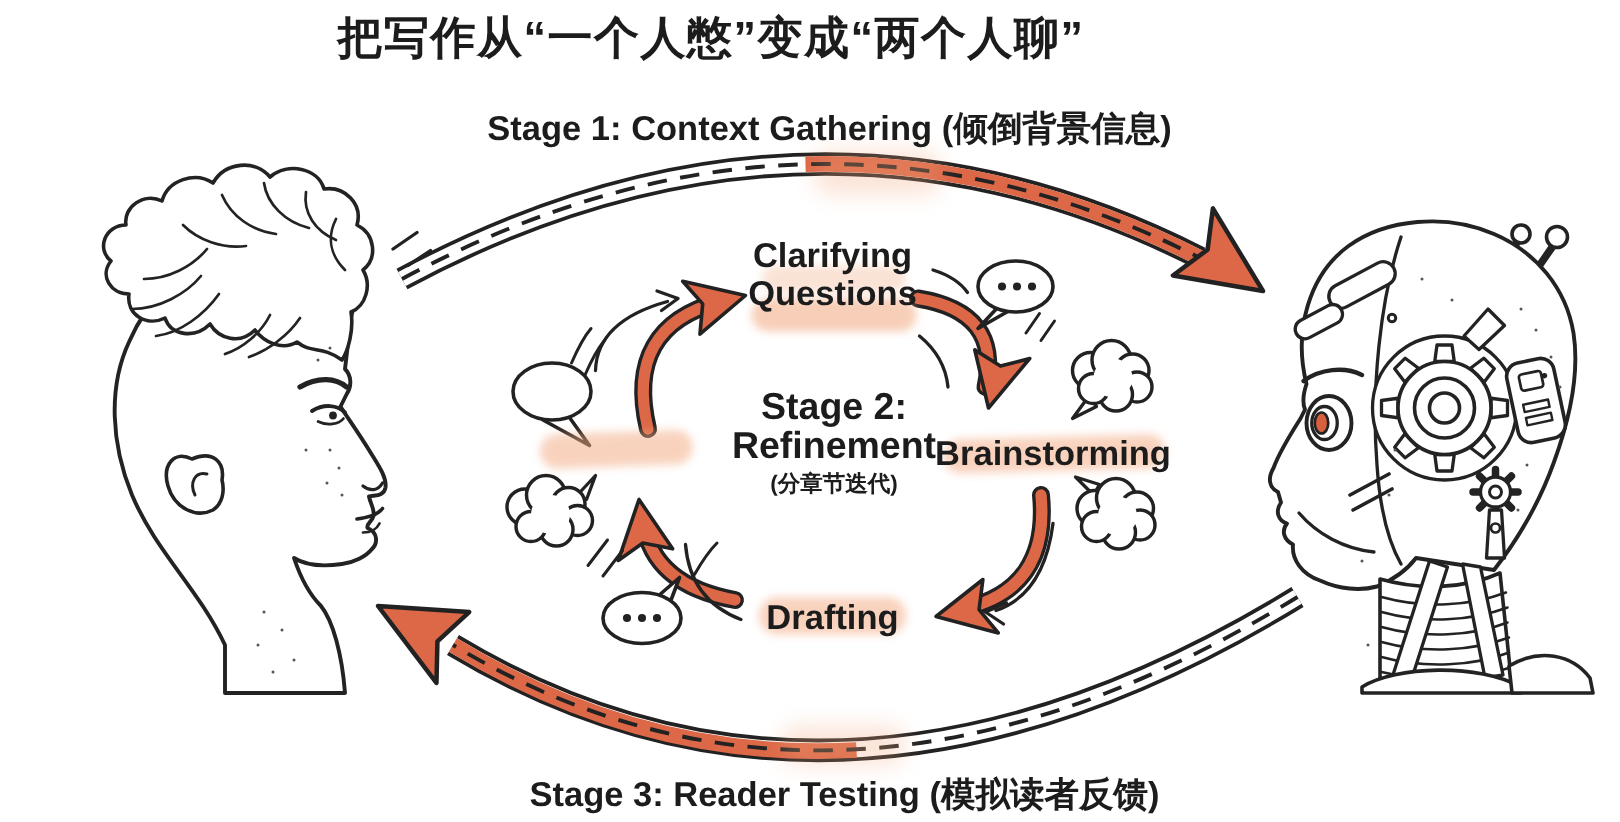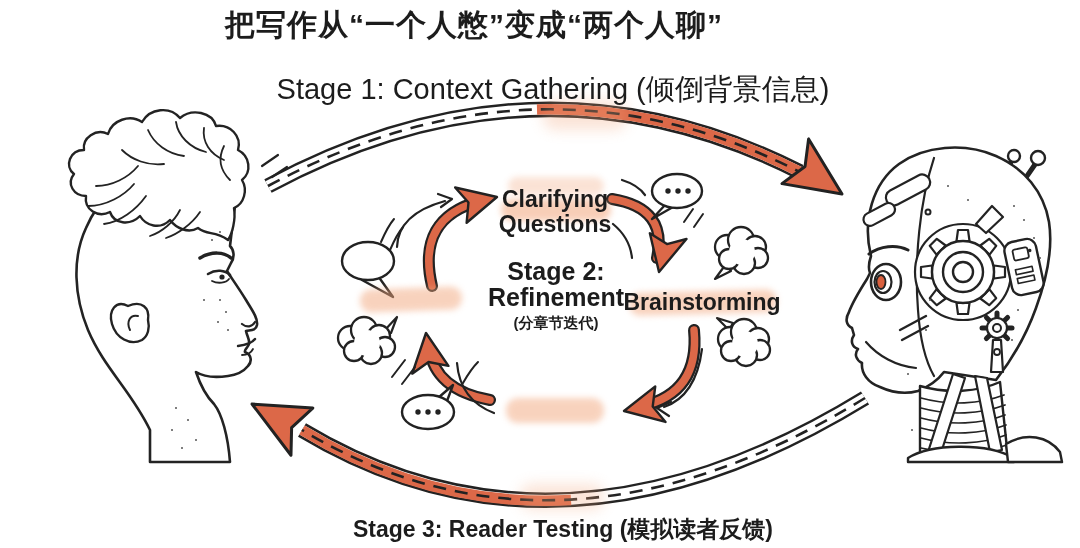--- a/index.html
+++ b/index.html
@@ -3,27 +3,27 @@
 <meta charset="utf-8">
 <style>
   html,body{margin:0;padding:0;background:#ffffff;}
   #stage{
     position:relative;width:1080px;height:548px;background:#ffffff;overflow:hidden;
     font-family:"Liberation Sans","DejaVu Sans",sans-serif;color:#1c1c1c;
   }
   #diagram-svg{position:absolute;left:0;top:0;width:1080px;height:548px;}
   .txt{position:absolute;text-align:center;color:#1c1c1c;z-index:30;}
   .title{left:0;top:5px;width:876px;font-size:30px;font-weight:700;letter-spacing:1px;margin-left:36px;}
-  .stage1{left:253px;top:70px;width:600px;font-size:29px;font-weight:400;}
+  .stage1{left:253px;top:70px;width:600px;font-size:23px;font-weight:700;}
   .stage3{left:263px;top:514px;width:600px;font-size:23px;font-weight:600;}
   .stage2{left:456px;top:258px;width:200px;font-weight:600;line-height:26px;text-align:center;}
   .stage2 .l1,.stage2 .l2{font-size:25px;}
   .stage2 .l3{font-size:15px;}
   .cyc{font-size:23px;font-weight:600;line-height:25px;}
-  .clarifying{left:475px;top:187px;width:160px;}
+  .clarifying{left:475px;top:158px;width:160px;}
   .brainstorming{left:622px;top:290px;width:160px;}
   .drafting{left:495px;top:399px;width:120px;}
   .feedback{left:359px;top:291px;width:120px;}
   .hl{position:absolute;background:#f2a77e;border-radius:12px;filter:blur(3px);z-index:20;}
   .hl-c1{left:508px;top:177px;width:96px;height:18px;opacity:.32;}
   .hl-c2{left:501px;top:199px;width:110px;height:22px;opacity:.55;}
   .hl-br{left:629px;top:291px;width:148px;height:23px;opacity:.5;transform:rotate(-1.5deg);}
   .hl-fb{left:360px;top:288px;width:102px;height:23px;opacity:.5;transform:rotate(-2deg);}
   .hl-dr{left:506px;top:398px;width:98px;height:25px;opacity:.5;}
   .hl-bt{left:543px;top:100px;width:84px;height:30px;opacity:.3;filter:blur(7px);}
@@ -295,13 +295,14 @@
     <div class="l1">Stage 2:</div>
     <div class="l2">Refinement</div>
     <div class="l3">(分章节迭代)</div>
   </div>
   <div class="txt stage3">Stage 3: Reader Testing (模拟读者反馈)</div>
   <div class="txt cyc clarifying">
     <div>Clarifying</div>
     <div>Questions</div>
   </div>
   <div class="txt cyc brainstorming">Brainstorming</div>
+  <div class="txt cyc drafting">Drafting</div>
 </div>
 
 </body></html>

